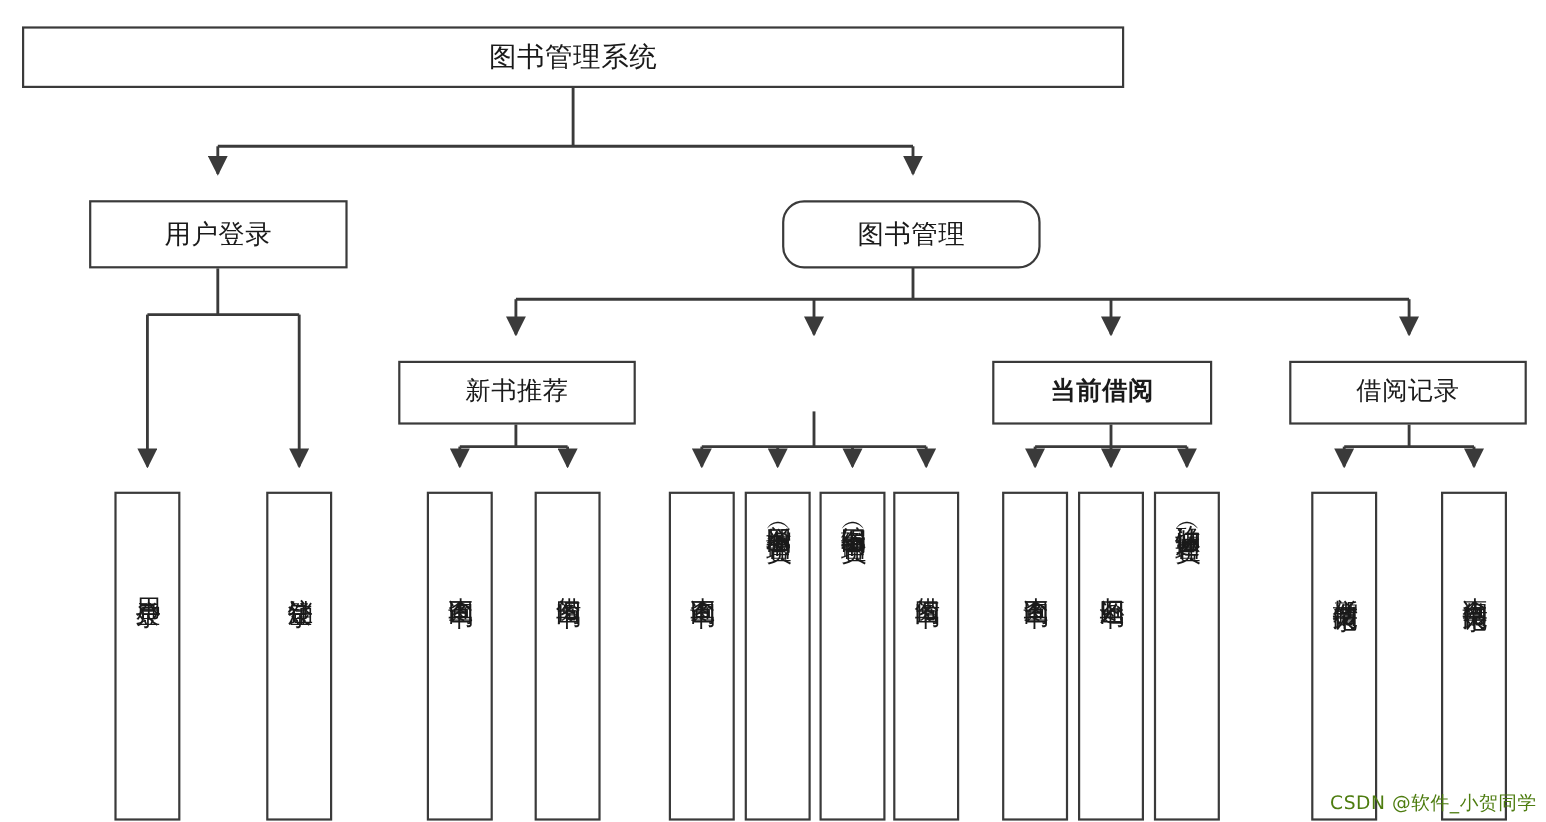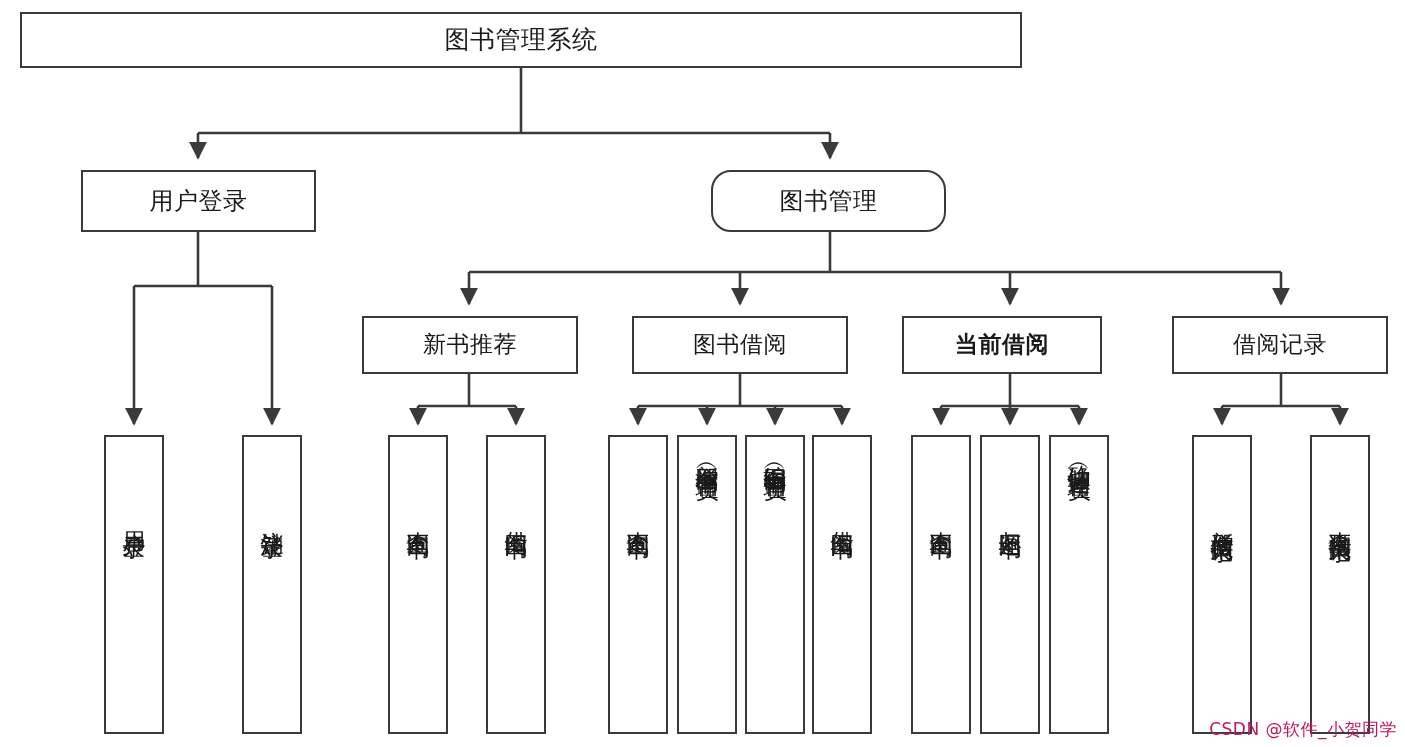--- a/index.html
+++ b/index.html
@@ -29,20 +29,21 @@
   }
   .node {
     position: absolute;
     box-sizing: border-box;
     border: 2px solid #3a3a3a;
     background: #ffffff;
     display: flex;
     align-items: center;
     justify-content: center;
     color: #1a1a1a;
+    margin-top: 12px;
   }
   .node-label {
     display: block;
     line-height: 1.18;
     letter-spacing: 0.5px;
     white-space: nowrap;
     color: #1a1a1a;
   }
   .level-root .node-label { font-size: 25px; }
   .level-2 .node-label  { font-size: 24px; }
@@ -64,21 +65,21 @@
     margin-top: 70px;
   }
   .leaf.tall .node-label {
     margin-top: 4px;
   }
   .watermark {
     position: absolute;
     right: 8px;
     bottom: 6px;
     font-size: 17px;
-    color: #be185d;
+    color: #4d7c0f;
     white-space: nowrap;
     letter-spacing: 0.5px;
   }
 </style>
 </head>
 <body>
 
 <div id="canvas">
 
   <svg id="edges" viewBox="0 0 1405 747" width="1405" height="747">
@@ -138,23 +139,20 @@
   <div class="node level-2" style="left:81px; top:170px; width:235px; height:62px;">
     <span class="node-label">用户登录</span>
   </div>
   <div class="node level-2" style="left:711px; top:170px; width:235px; height:62px;border-radius:20px;">
     <span class="node-label">图书管理</span>
   </div>
 
   <div class="node level-3" style="left:362px; top:316px; width:216px; height:58px;align-items:center;">
     <span class="node-label">新书推荐</span>
   </div>
-  <div class="node level-3" style="left:632px; top:316px; width:216px; height:58px;">
-    <span class="node-label">图书借阅</span>
-  </div>
   <div class="node level-3" style="left:902px; top:316px; width:200px; height:58px;font-weight:bold;">
     <span class="node-label">当前借阅</span>
   </div>
   <div class="node level-3" style="left:1172px; top:316px; width:216px; height:58px;">
     <span class="node-label">借阅记录</span>
   </div>
 
   <div class="node leaf mid" style="left:104px; top:435px; width:60px; height:299px;">
     <span class="node-label">用户登录</span>
   </div>

